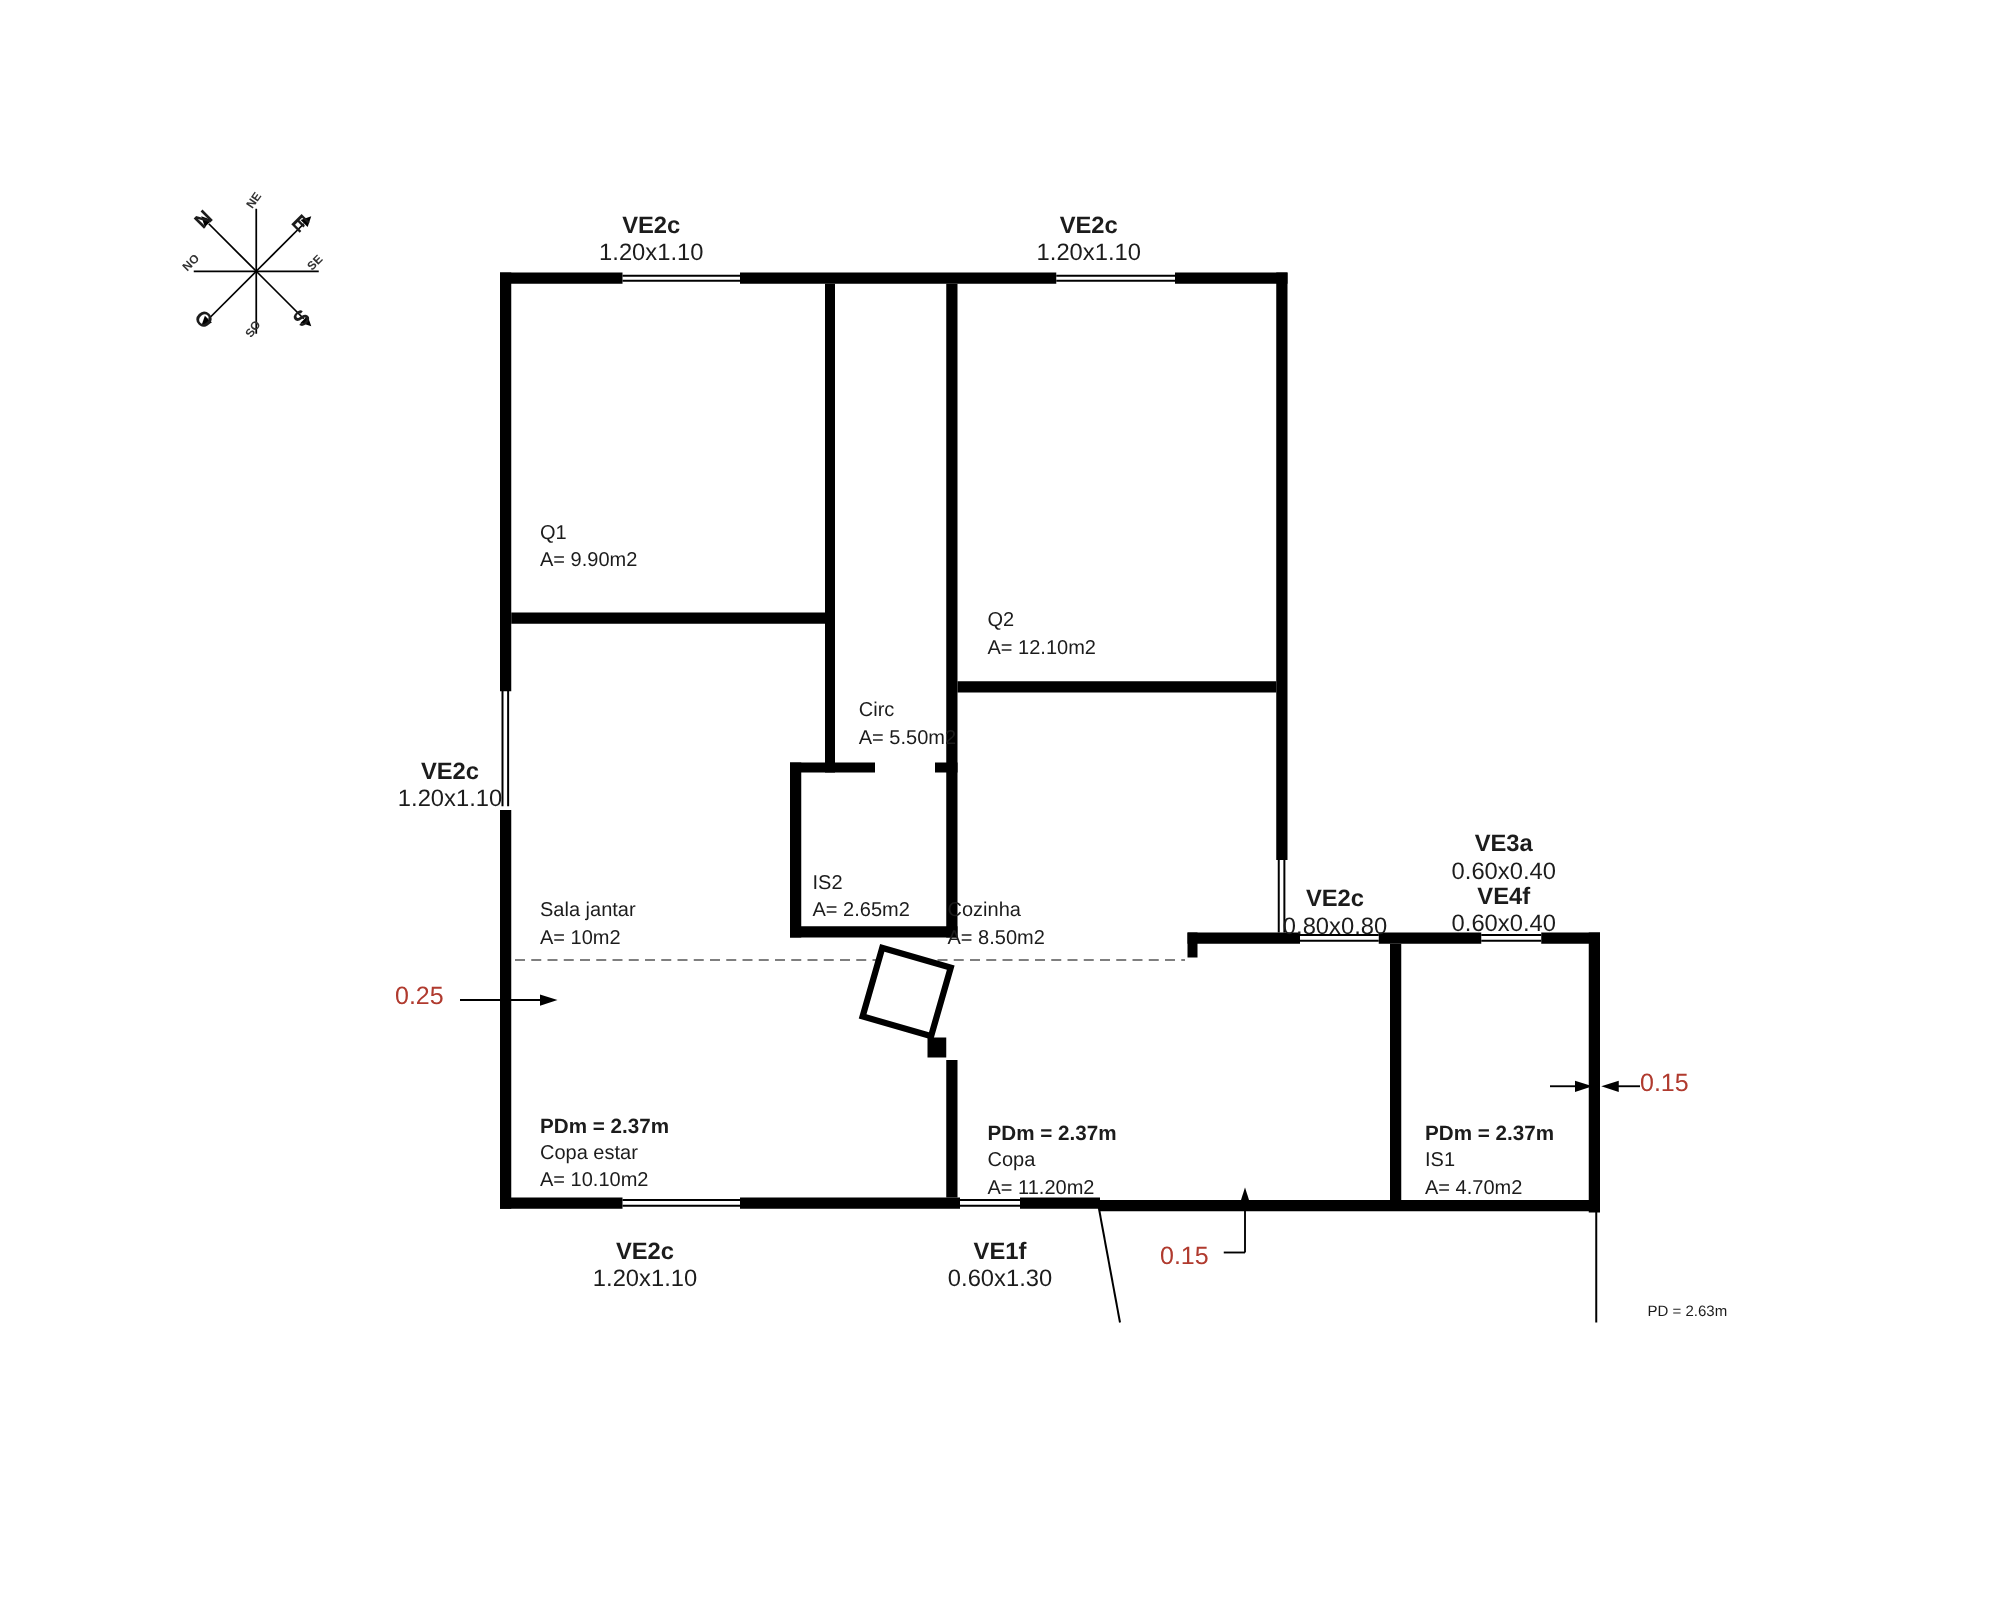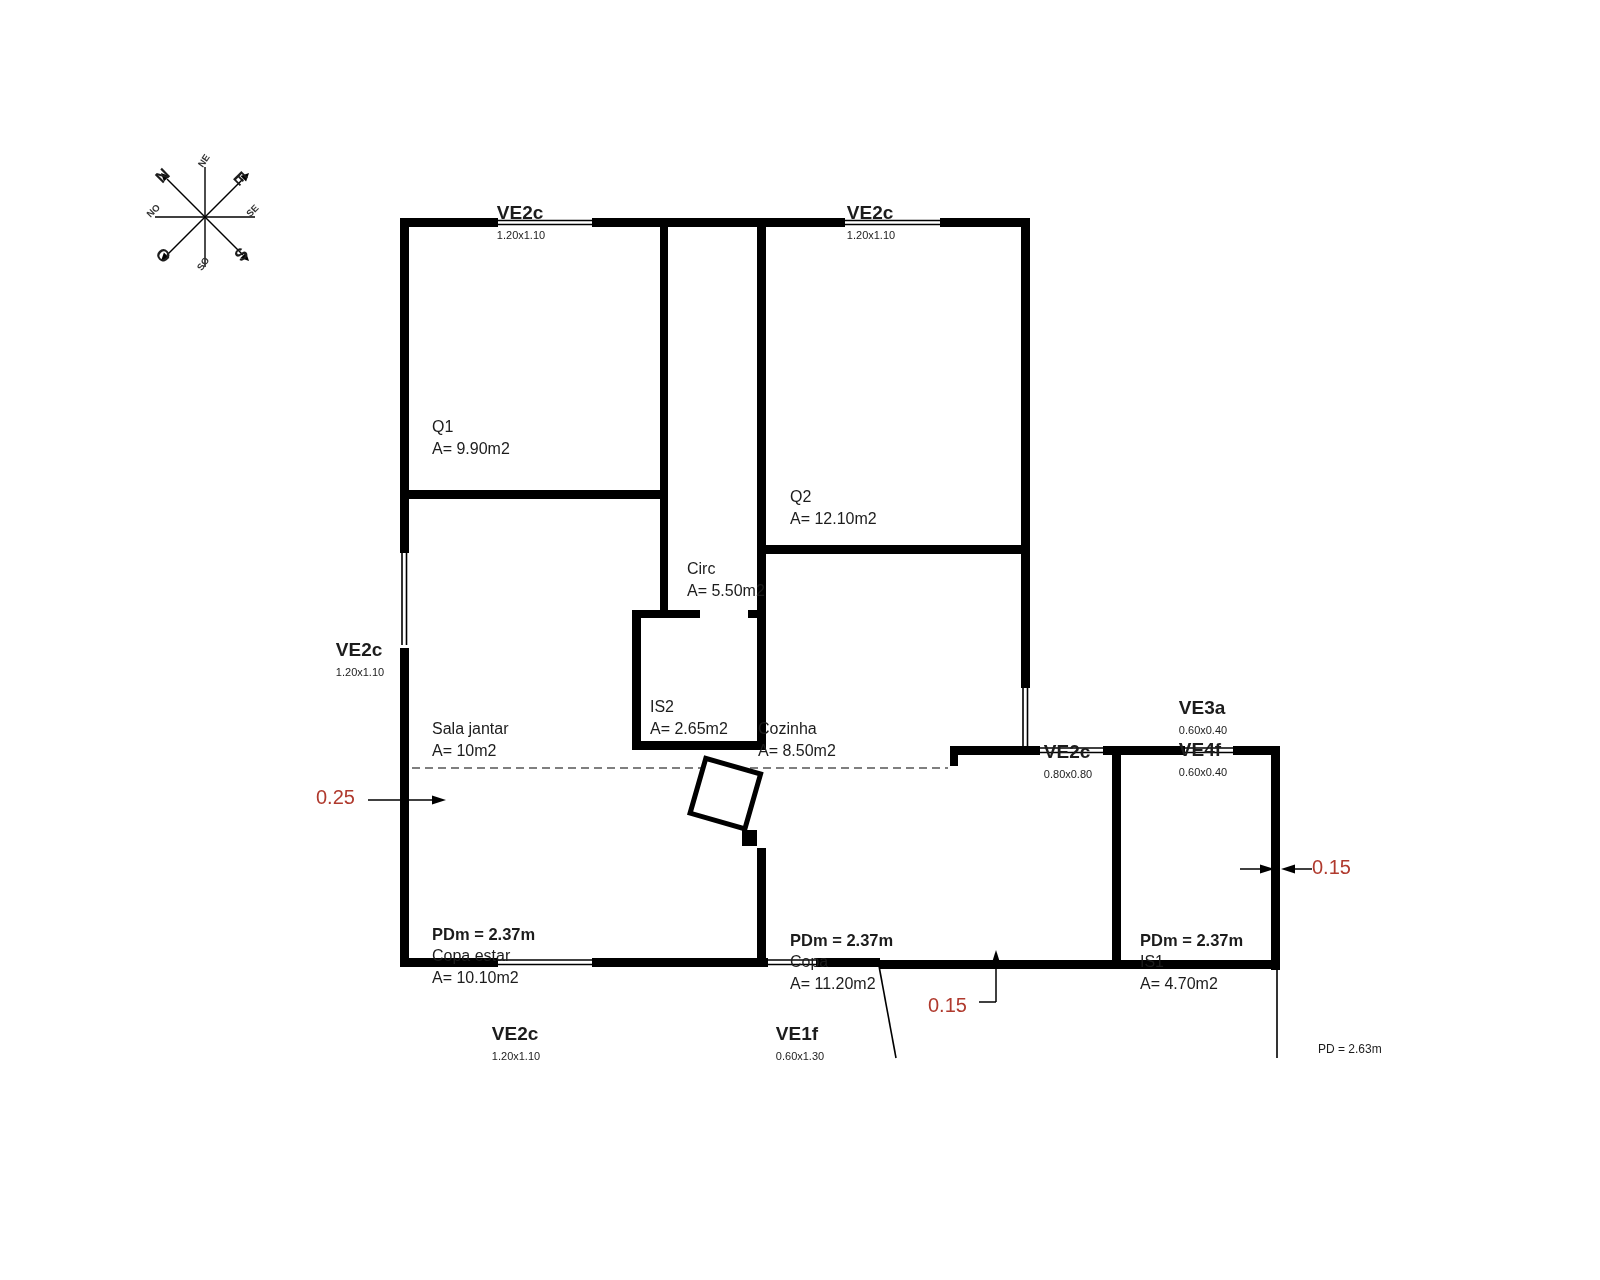--- a/index.html
+++ b/index.html
@@ -1,24 +1,24 @@
 <!DOCTYPE html>
 <html style="--dim-color: #b03a2e;"><head>
 <meta charset="utf-8">
 <style>
   html,body{margin:0;padding:0;background:#ffffff;}
   .canvas{position:relative;width:1600px;height:1280px;background:#fff;
           font-family:"Liberation Sans",sans-serif;overflow:hidden;color:#1c1c1c;}
   svg.plan{position:absolute;left:0;top:0;}
   .lbl{position:absolute;white-space:nowrap;}
   .room-label{font-size:16px;line-height:22px;}
-  .room-label .pdm{font-weight:bold;font-size:16.5px;margin-top:33px;}
-  .win-label{transform:translateX(-50%);text-align:left;margin-top:32px;}
+  .room-label .pdm{font-weight:bold;font-size:16.5px;}
+  .win-label{transform:translateX(-50%);text-align:center;}
   .win-name{font-size:19px;font-weight:bold;line-height:23px;}
-  .win-size{font-size:11px;line-height:22px;}
+  .win-size{font-size:19px;line-height:22px;}
   .dim{color:var(--dim-color,#b03a2e);font-size:20px;text-align:right;}
   .pd{font-size:12px;font-weight:normal;}
   .compass-letter{font-size:17px;font-weight:bold;}
   .compass-small{font-size:9.5px;font-weight:bold;color:#333;}
 </style>
 </head>
 <body>
 
 <div class="canvas">
 

